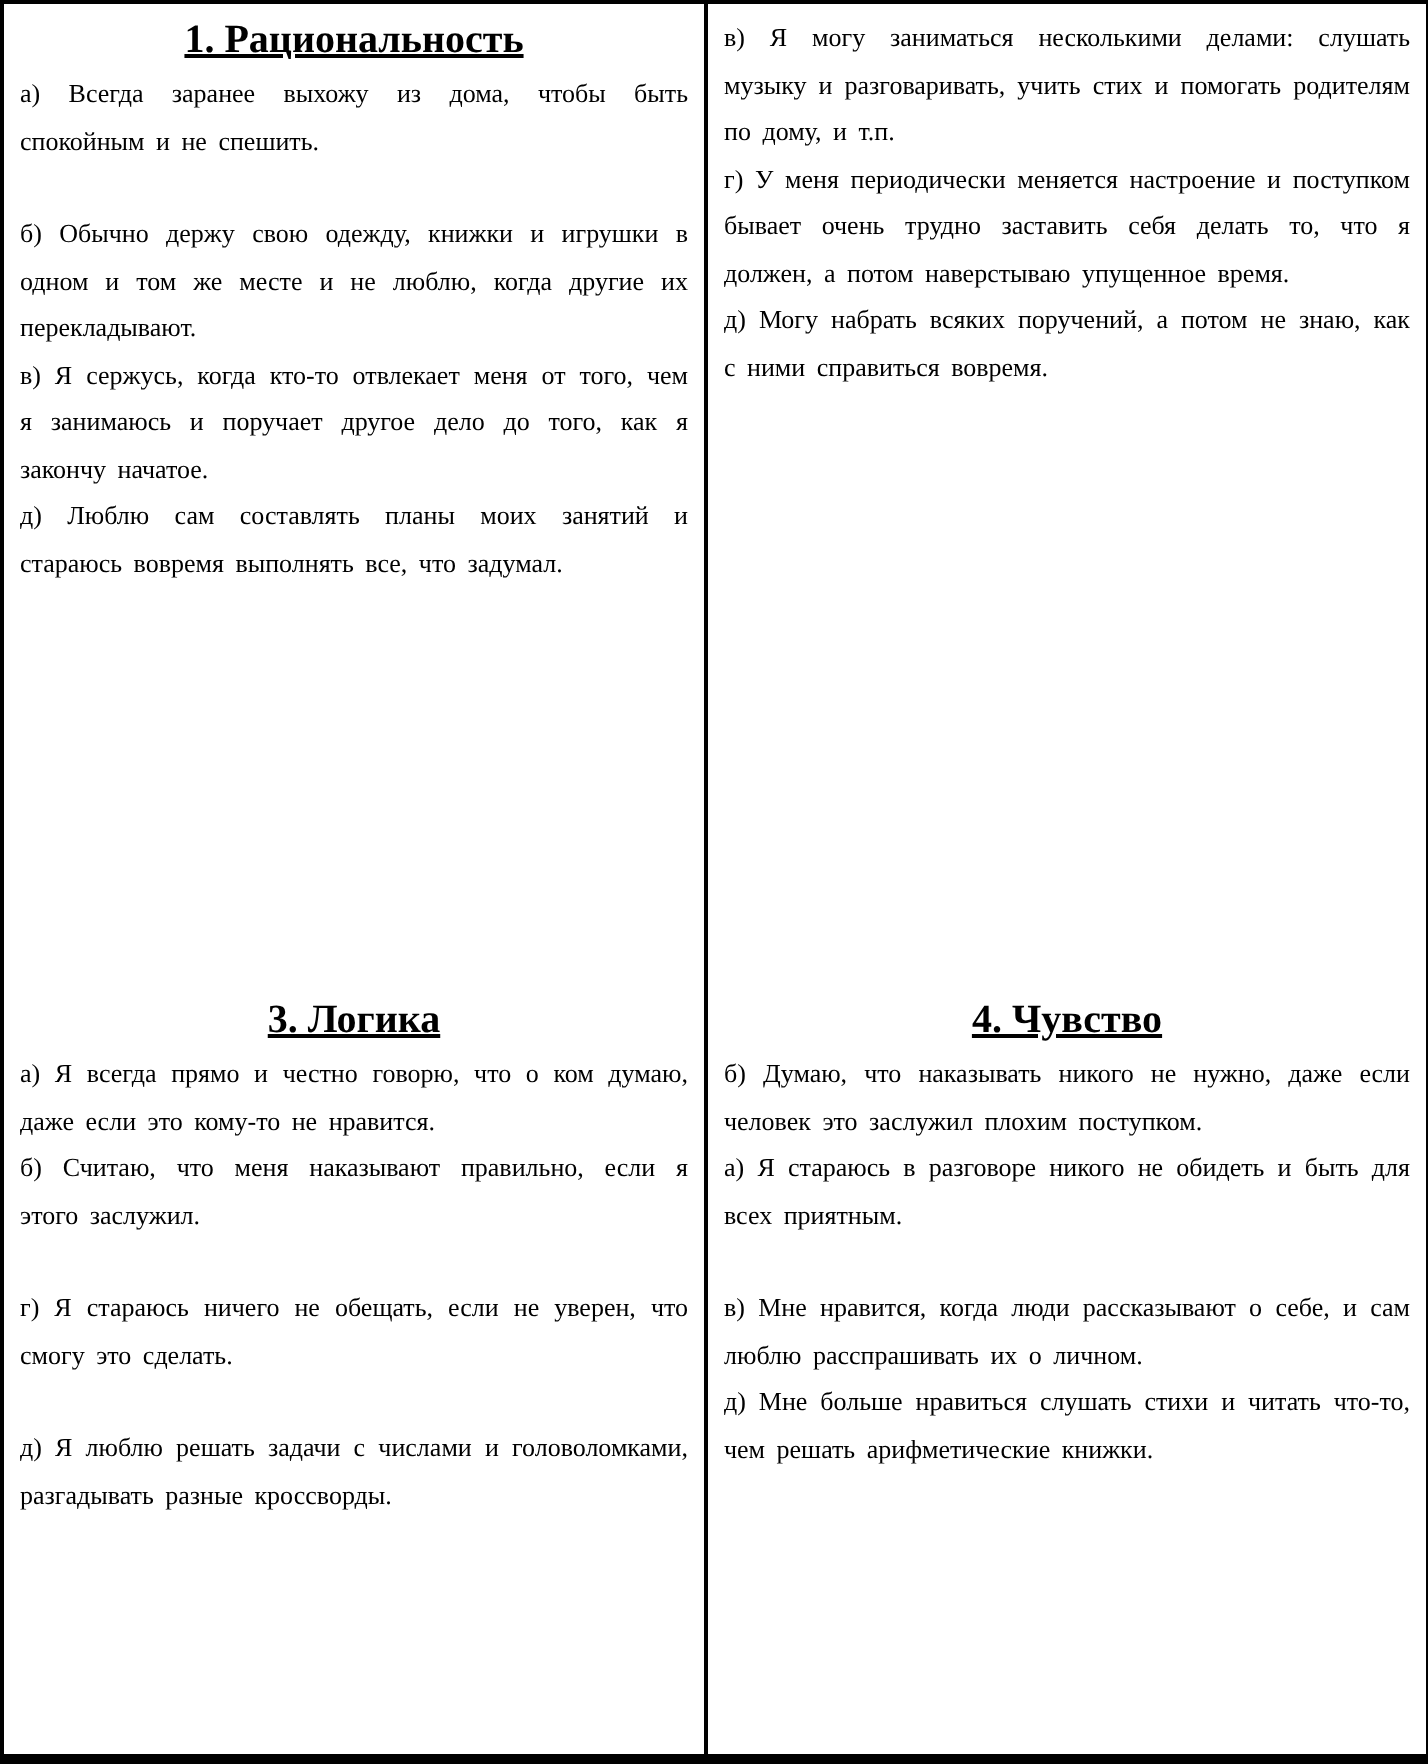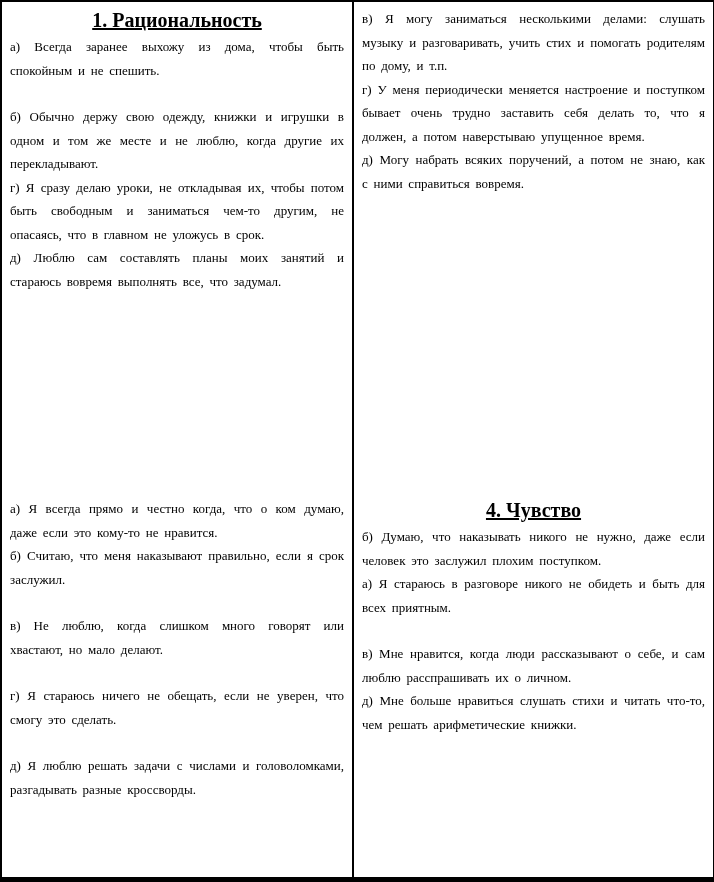--- a/index.html
+++ b/index.html
@@ -63,34 +63,34 @@
 </head>
 <body>
 
 <div class="page">
   <div class="table">
 
     <div class="cell left row1">
       <div class="hdr"><span class="hdr-u">1. Рациональность</span></div>
       <p class="item gap-after">а) Всегда заранее выхожу из дома, чтобы быть спокойным и не спешить.</p>
       <p class="item">б) Обычно держу свою одежду, книжки и игрушки в одном и том же месте и не люблю, когда другие их перекладывают.</p>
-      <p class="item">г) Я сразу делаю уроки, не откладывая их, чтобы потом быть свободным и заниматься чем-то другим, не опасаясь, что в главном не уложусь в срок.</p>
+      <p class="item">в) Я сержусь, когда кто-то отвлекает меня от того, чем я занимаюсь и поручает другое дело до того, как я закончу начатое.</p>
       <p class="item">д) Люблю сам составлять планы моих занятий и стараюсь вовремя выполнять все, что задумал.</p>
     </div>
 
     <div class="cell right row1">
       <p class="item">в) Я могу заниматься несколькими делами: слушать музыку и разговаривать, учить стих и помогать родителям по дому, и т.п.</p>
       <p class="item">г) У меня периодически меняется настроение и поступком бывает очень трудно заставить себя делать то, что я должен, а потом наверстываю упущенное время.</p>
       <p class="item">д) Могу набрать всяких поручений, а потом не знаю, как с ними справиться вовремя.</p>
     </div>
 
     <div class="cell left row2">
-      <p class="item">а) Я всегда прямо и честно когда, что о ком думаю, даже если это кому-то не нравится.</p>
-      <p class="item gap-after">б) Считаю, что меня наказывают правильно, если я срок заслужил.</p>
-      <p class="item gap-after">в) Не люблю, когда слишком много говорят или хвастают, но мало делают.</p>
+      <div class="hdr"><span class="hdr-u">3. Логика</span></div>
+      <p class="item">а) Я всегда прямо и честно говорю, что о ком думаю, даже если это кому-то не нравится.</p>
+      <p class="item gap-after">б) Считаю, что меня наказывают правильно, если я этого заслужил.</p>
       <p class="item gap-after">г) Я стараюсь ничего не обещать, если не уверен, что смогу это сделать.</p>
       <p class="item">д) Я люблю решать задачи с числами и головоломками, разгадывать разные кроссворды.</p>
     </div>
 
     <div class="cell right row2">
       <div class="hdr"><span class="hdr-u">4. Чувство</span></div>
       <p class="item">б) Думаю, что наказывать никого не нужно, даже если человек это заслужил плохим поступком.</p>
       <p class="item gap-after">а) Я стараюсь в разговоре никого не обидеть и быть для всех приятным.</p>
       <p class="item">в) Мне нравится, когда люди рассказывают о себе, и сам люблю расспрашивать их о личном.</p>
       <p class="item">д) Мне больше нравиться слушать стихи и читать что-то, чем решать арифметические книжки.</p>

